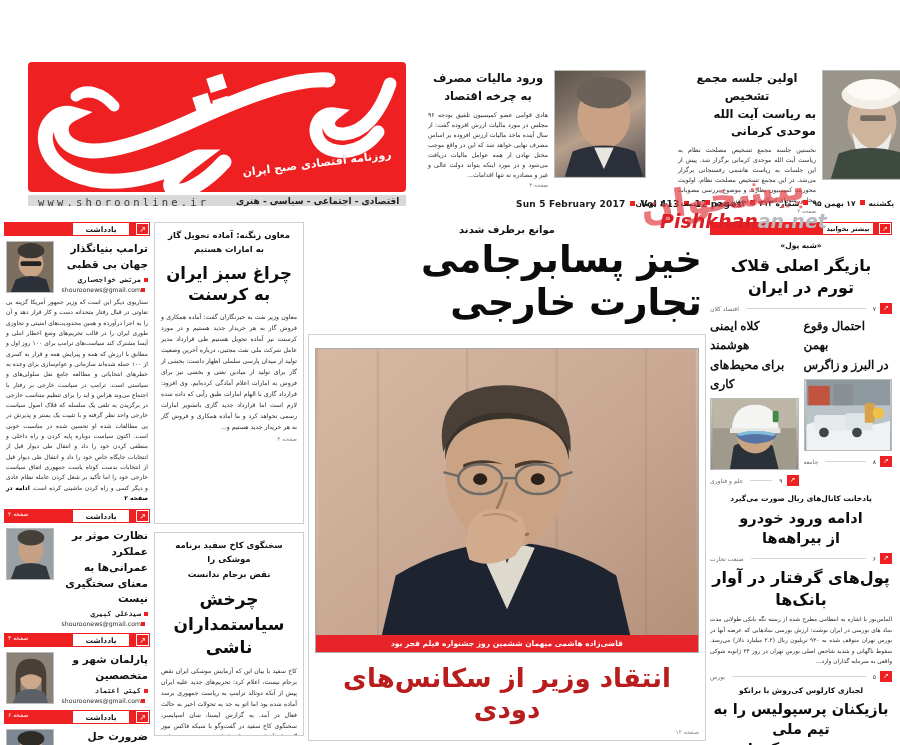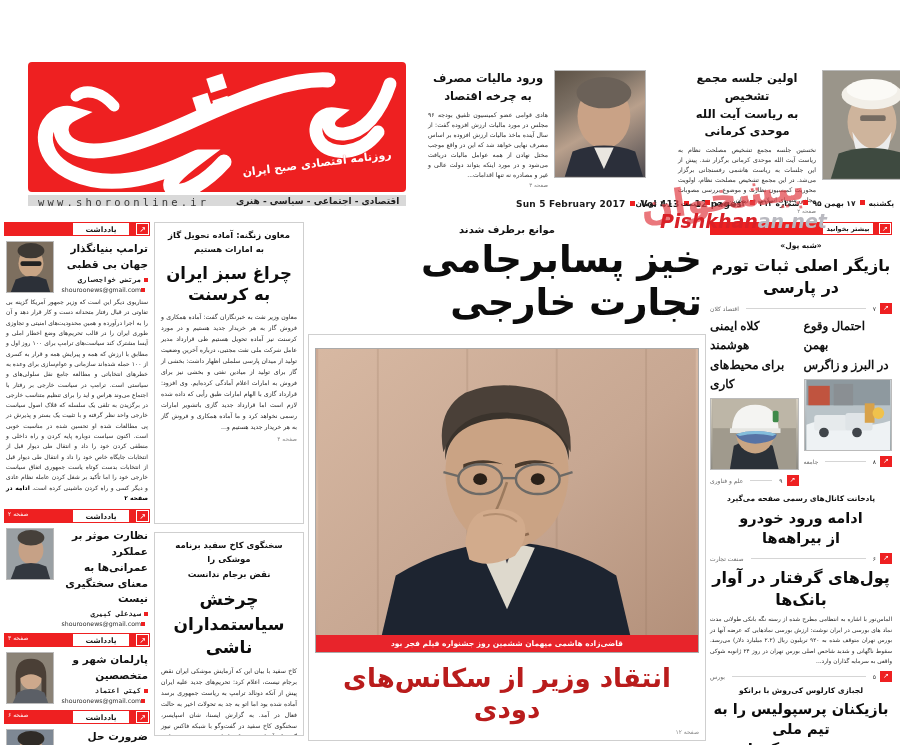--- a/index.html
+++ b/index.html
@@ -271,21 +271,21 @@
           <ellipse cx="50" cy="52" rx="25" ry="30" fill="#ceb49c"></ellipse>
           <ellipse cx="50" cy="24" rx="31" ry="15" fill="#f2efe8"></ellipse>
           <ellipse cx="50" cy="19" rx="26" ry="11" fill="#fbfaf6"></ellipse>
           <path d="M30 62 Q50 96 70 62 Q66 96 50 104 Q34 96 30 62 Z" fill="#ececec"></path>
           <rect x="38" y="45" width="26" height="6" rx="2" fill="#3a3a3a" opacity=".6"></rect>
           <path d="M8 110 L16 84 Q50 72 88 86 L92 110 Z" fill="#3e4a40"></path>
         </svg>
       </div>
       <div style="position:absolute; right:102px; left:0; top:0;">
         <div class="t-head" style="text-align:center;">اولین جلسه مجمع تشخیص</div>
-        <div class="t-head" style="text-align:center;">به ریاست آیت الله موحدی کرمانی</div>
+        <div class="t-head" style="">به ریاست آیت الله موحدی کرمانی</div>
         <div class="t-body">نخستین جلسه مجمع تشخیص مصلحت نظام به ریاست آیت الله موحدی کرمانی برگزار شد. پیش از این جلسات به ریاست هاشمی رفسنجانی برگزار می‌شد. در این مجمع تشخیص مصلحت نظام، اولویت محوریت کمیسیون نظارت و موضوع بررسی مصوبات مجلس شورای اسلامی در زمان...</div>
         <div class="t-page">صفحه ۲</div>
       </div>
     </div>
   </div>
 
   <div class="logo-url">www.shoroonline.ir</div>
   <div class="logo-cats">اقتصادی - اجتماعی - سیاسی - هنری</div>
 
   <div class="infobar">
@@ -477,21 +477,21 @@
 
     <div class="col col-right">
 
       <div class="rbar">
         <div class="ic"></div>
         <div class="tag">بیشتر بخوانید</div>
       </div>
 
       <div>
         <div class="r-kicker">«شبه پول»</div>
-        <div class="r-head big">بازیگر اصلی ثبات تورم در پارسی</div>
+        <div class="r-head big">بازیگر اصلی قلاک تورم در ایران</div>
         <div class="sect-line">
           <span class="badge"></span>
           <span class="num">۷</span>
           <hr>
           <span class="name">اقتصاد کلان</span>
         </div>
       </div>
 
       <div class="duo">
         <div>
@@ -538,21 +538,21 @@
           <div class="sect-line">
             <span class="badge"></span>
             <span class="num">۹</span>
             <hr>
             <span class="name">علم و فناوری</span>
           </div>
         </div>
       </div>
 
       <div style="margin-top:4px;">
-        <div class="r-kicker">پادخانت کانال‌های رسمی صفحه می‌گیرد</div>
+        <div class="r-kicker">پادخانت کانال‌های ریال صورت می‌گیرد</div>
         <div class="r-head" style="margin-top:4px;">ادامه ورود خودرو</div>
         <div class="r-head" style="margin-top:0;">از بیراهه‌ها</div>
         <div class="sect-line">
           <span class="badge"></span>
           <span class="num">۶</span>
           <hr>
           <span class="name">صنعت تجارت</span>
         </div>
       </div>
 

